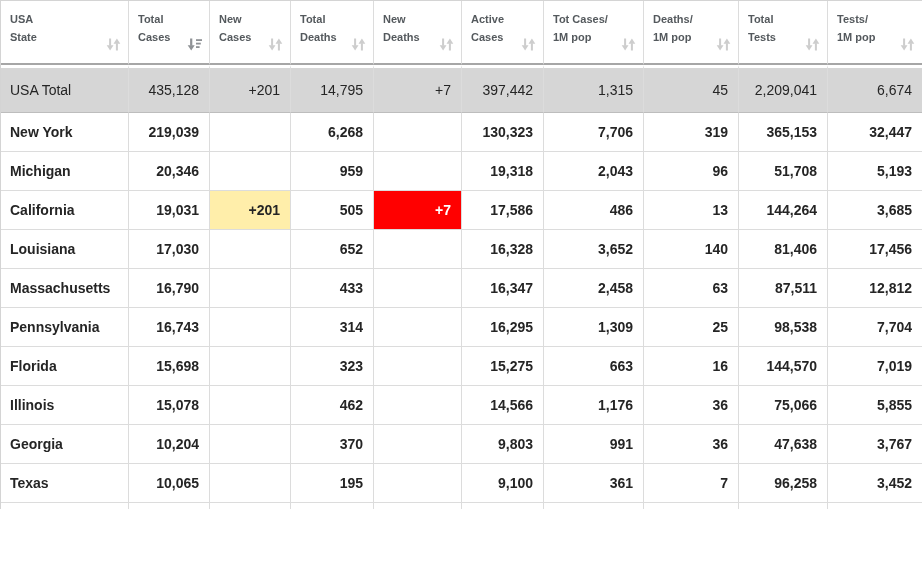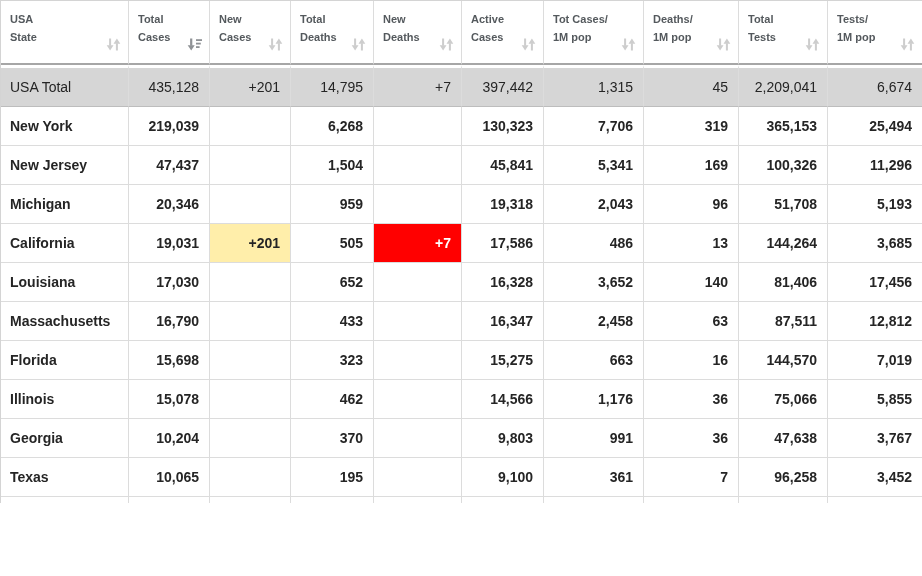--- a/index.html
+++ b/index.html
@@ -60,21 +60,21 @@
   }
   td:first-child { border-left: none; }
   td.state { text-align: left; padding-left: 9px; }
   td.num   { text-align: right; padding-right: 10px; }
 
   tr.total-row td {
     background: #d6d6d6;
     font-weight: 400;
     border-top: 3px solid #ffffff;
     border-bottom: 1px solid #bdbdbd;
-    height: 42px;
+    height: 48px;
   }
   td.hl-yellow { background: #ffeeaa; }
   td.hl-red    { background: #ff0000; color: #ffffff; }
 
   tr.partial-row td {
     height: 6px;
     border-bottom: none;
   }
   .sort-icon {
     position: absolute;
@@ -202,33 +202,21 @@
       <tr>
         <td class="state">New York</td>
         <td class="num">219,039</td>
         <td class="num"></td>
         <td class="num">6,268</td>
         <td class="num"></td>
         <td class="num">130,323</td>
         <td class="num">7,706</td>
         <td class="num">319</td>
         <td class="num">365,153</td>
-        <td class="num">25,494</td>
-      </tr>
-      <tr>
-        <td class="state">New Jersey</td>
-        <td class="num">47,437</td>
-        <td class="num"></td>
-        <td class="num">1,504</td>
-        <td class="num"></td>
-        <td class="num">45,841</td>
-        <td class="num">5,341</td>
-        <td class="num">169</td>
-        <td class="num">100,326</td>
-        <td class="num">11,296</td>
+        <td class="num">32,447</td>
       </tr>
       <tr>
         <td class="state">Michigan</td>
         <td class="num">20,346</td>
         <td class="num"></td>
         <td class="num">959</td>
         <td class="num"></td>
         <td class="num">19,318</td>
         <td class="num">2,043</td>
         <td class="num">96</td>
@@ -265,20 +253,32 @@
         <td class="num"></td>
         <td class="num">433</td>
         <td class="num"></td>
         <td class="num">16,347</td>
         <td class="num">2,458</td>
         <td class="num">63</td>
         <td class="num">87,511</td>
         <td class="num">12,812</td>
       </tr>
       <tr>
+        <td class="state">Pennsylvania</td>
+        <td class="num">16,743</td>
+        <td class="num"></td>
+        <td class="num">314</td>
+        <td class="num"></td>
+        <td class="num">16,295</td>
+        <td class="num">1,309</td>
+        <td class="num">25</td>
+        <td class="num">98,538</td>
+        <td class="num">7,704</td>
+      </tr>
+      <tr>
         <td class="state">Florida</td>
         <td class="num">15,698</td>
         <td class="num"></td>
         <td class="num">323</td>
         <td class="num"></td>
         <td class="num">15,275</td>
         <td class="num">663</td>
         <td class="num">16</td>
         <td class="num">144,570</td>
         <td class="num">7,019</td>

